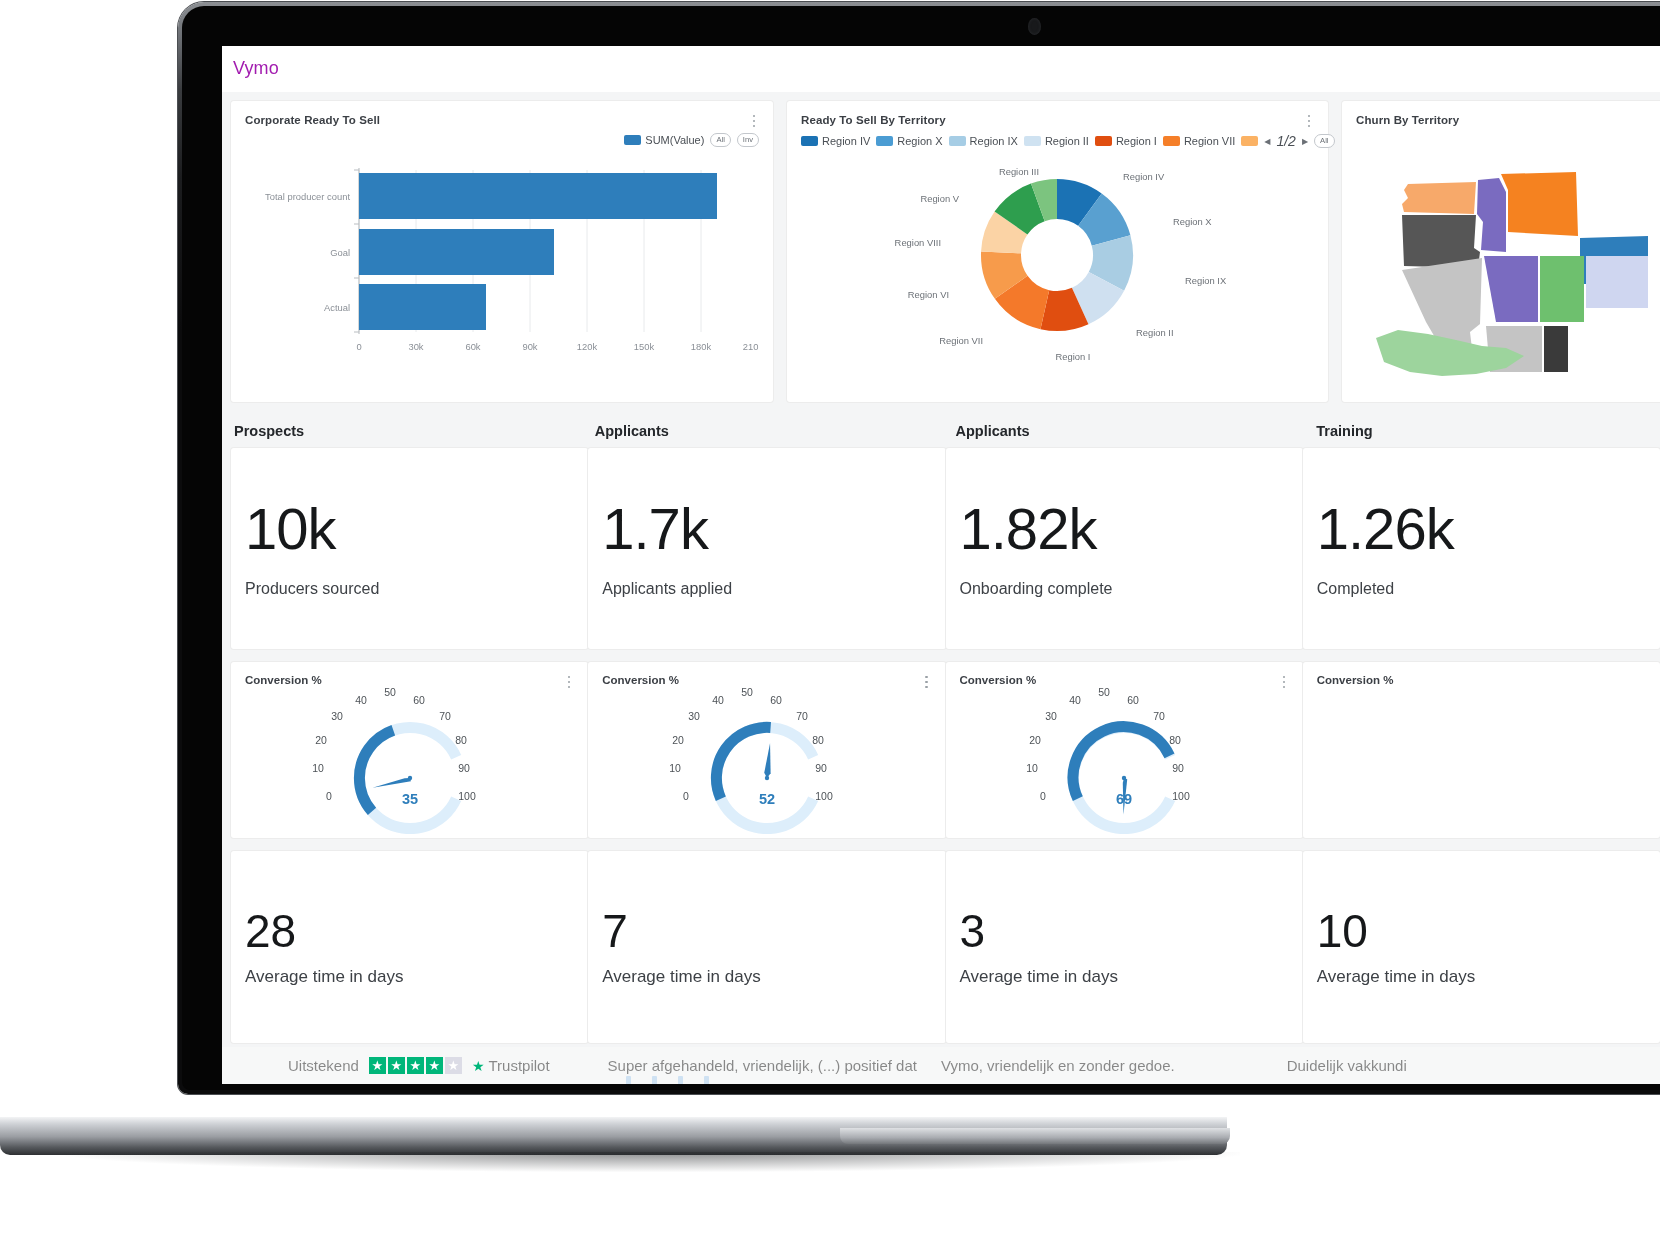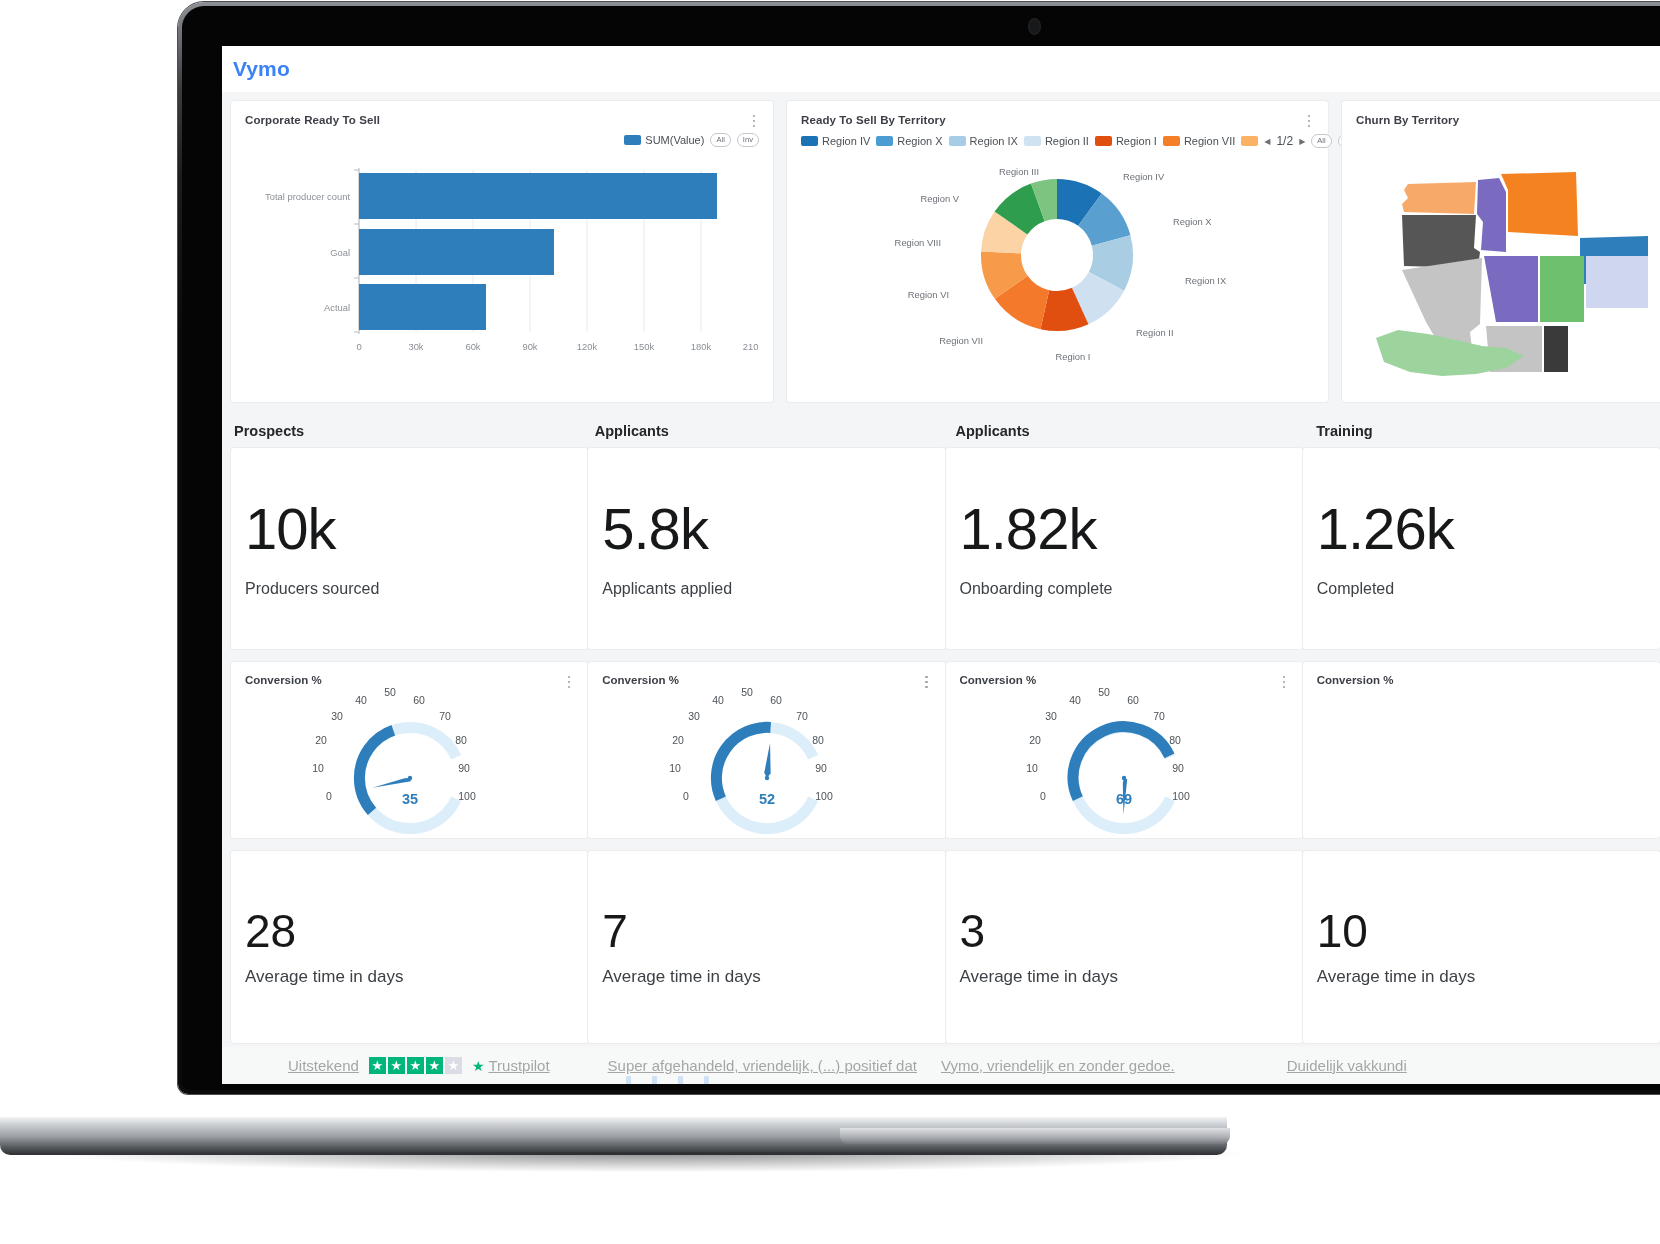--- a/index.html
+++ b/index.html
@@ -53,21 +53,21 @@
   
   .screen {
     position:absolute; left:222px; top:46px;
     width:1438px; height:1038px;
     background:#f4f5f6; overflow:hidden;
   }
   .app-header {
     height:46px; background:#ffffff; display:flex; align-items:center;
     padding-left:11px; border-bottom:1px solid #ffffff;
   }
-  .app-title { font-size:21px; font-weight:700; color:#3b82f6; letter-spacing:.1px; }
+  .app-title { font-size:18px; font-weight:400; color:#a21caf; letter-spacing:.1px; }
 
   .dash { padding:0 0 0 0; background:#f4f5f6; }
 
   
   .widget-row { display:flex; gap:14px; padding:9px 0 8px 9px; }
   .widget {
     background:#fff; border-radius:3px; position:relative;
     box-shadow:0 0 0 1px #ececec;
     padding:13px 14px 10px 14px;
   }
@@ -86,21 +86,21 @@
   
   .legend { display:flex; align-items:center; justify-content:flex-end; gap:6px; margin-top:6px; height:16px; }
   .legend-item { display:flex; align-items:center; gap:4px; }
   .legend-swatch { width:17px; height:10px; border-radius:2px; display:block; }
   .legend-label { font-size:11px; color:#4a4f55; white-space:nowrap; }
   .pill {
     border:1px solid #c3c7cc; border-radius:9px; font-size:7.6px; color:#6b7076;
     padding:1px 5px; line-height:10px; background:#fff;
   }
   .arrow { font-size:8px; color:#6b7076; }
-  .pagecount { font-size:12px; color:#4a4f55; }
+  .pagecount { font-size:14px; color:#4a4f55;font-style:italic; }
 
   
   .chart-area { position:relative; width:100%; height:226px; margin-top:2px; }
 
   
   .stage-row { display:flex; gap:14px; padding:3px 0 0 9px; }
   .stage-col { width:414px; }
   .stage-title { font-size:14.5px; font-weight:700; color:#24272b; padding:10px 0 9px 3px; }
 
   .cards-row { display:flex; padding:0 0 0 9px; }
@@ -120,21 +120,21 @@
   .time-value { font-size:46px; font-weight:400; color:#16181a; line-height:1; }
   .time-label { font-size:17px; color:#3d4146; margin-top:13px; }
 
   .rows-gap { height:13px; }
 
   
   .footer-strip {
     position:absolute; left:0; top:1001px; width:1438px; height:37px;
     background:#f7f8f8; display:flex; align-items:center; overflow:hidden;
   }
-  .fs-item { font-size:15px; color:#404040; opacity:.45; white-space:nowrap;text-decoration:underline; }
+  .fs-item { font-size:15px; color:#000000; opacity:.45; white-space:nowrap; }
   .tp-block { display:flex; align-items:center; gap:10px; padding-left:66px; }
   .tp-stars { display:flex; gap:2px; }
   .tp-star { width:17px; height:17px; background:#00b67a; position:relative; }
   .tp-star.pale { background:#dcdce6; }
   .tp-star:after {
     content:"★"; position:absolute; inset:0; color:#fff; font-size:13px;
     display:flex; align-items:center; justify-content:center;
   }
   .tp-brand { display:flex; align-items:center; gap:4px; }
   .tp-brand .tp-glyph { color:#00b67a; font-size:14px; }
@@ -355,21 +355,21 @@
           <div class="stage-title">Training</div>
         </div>
       </div>
 
       <div class="cards-row">
         <div class="card kpi-card">
           <div class="kpi-value">10k</div>
           <div class="kpi-label">Producers sourced</div>
         </div>
         <div class="card kpi-card">
-          <div class="kpi-value">5.8k</div>
+          <div class="kpi-value">1.7k</div>
           <div class="kpi-label">Applicants applied</div>
         </div>
         <div class="card kpi-card">
           <div class="kpi-value">1.82k</div>
           <div class="kpi-label">Onboarding complete</div>
         </div>
         <div class="card kpi-card">
           <div class="kpi-value">1.26k</div>
           <div class="kpi-label">Completed</div>
         </div>

